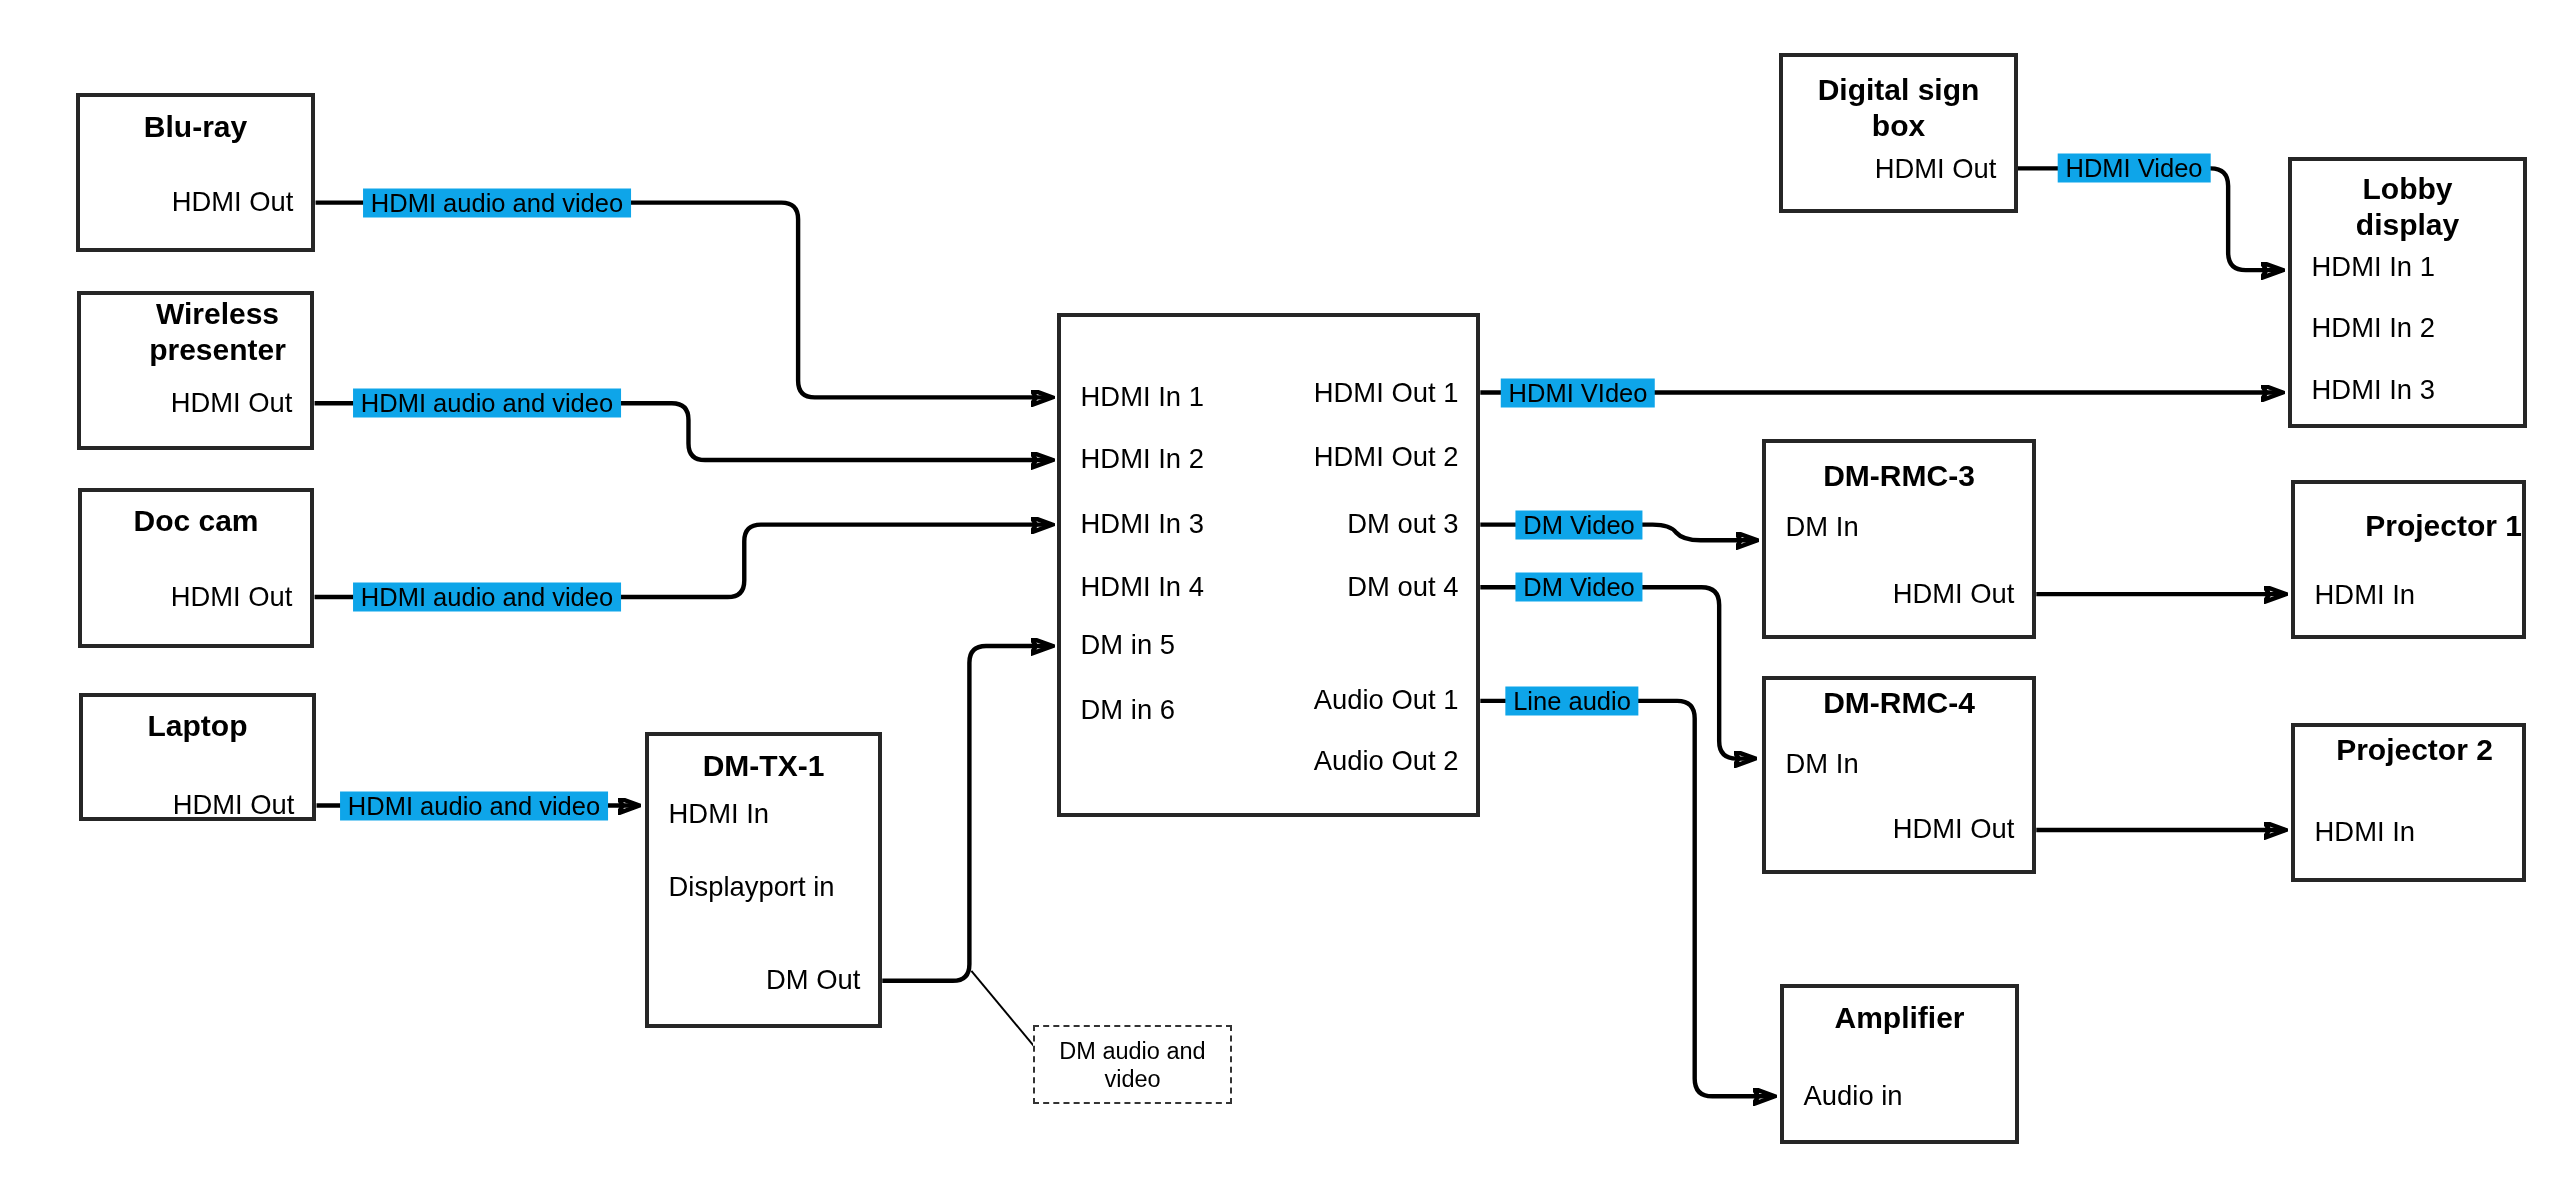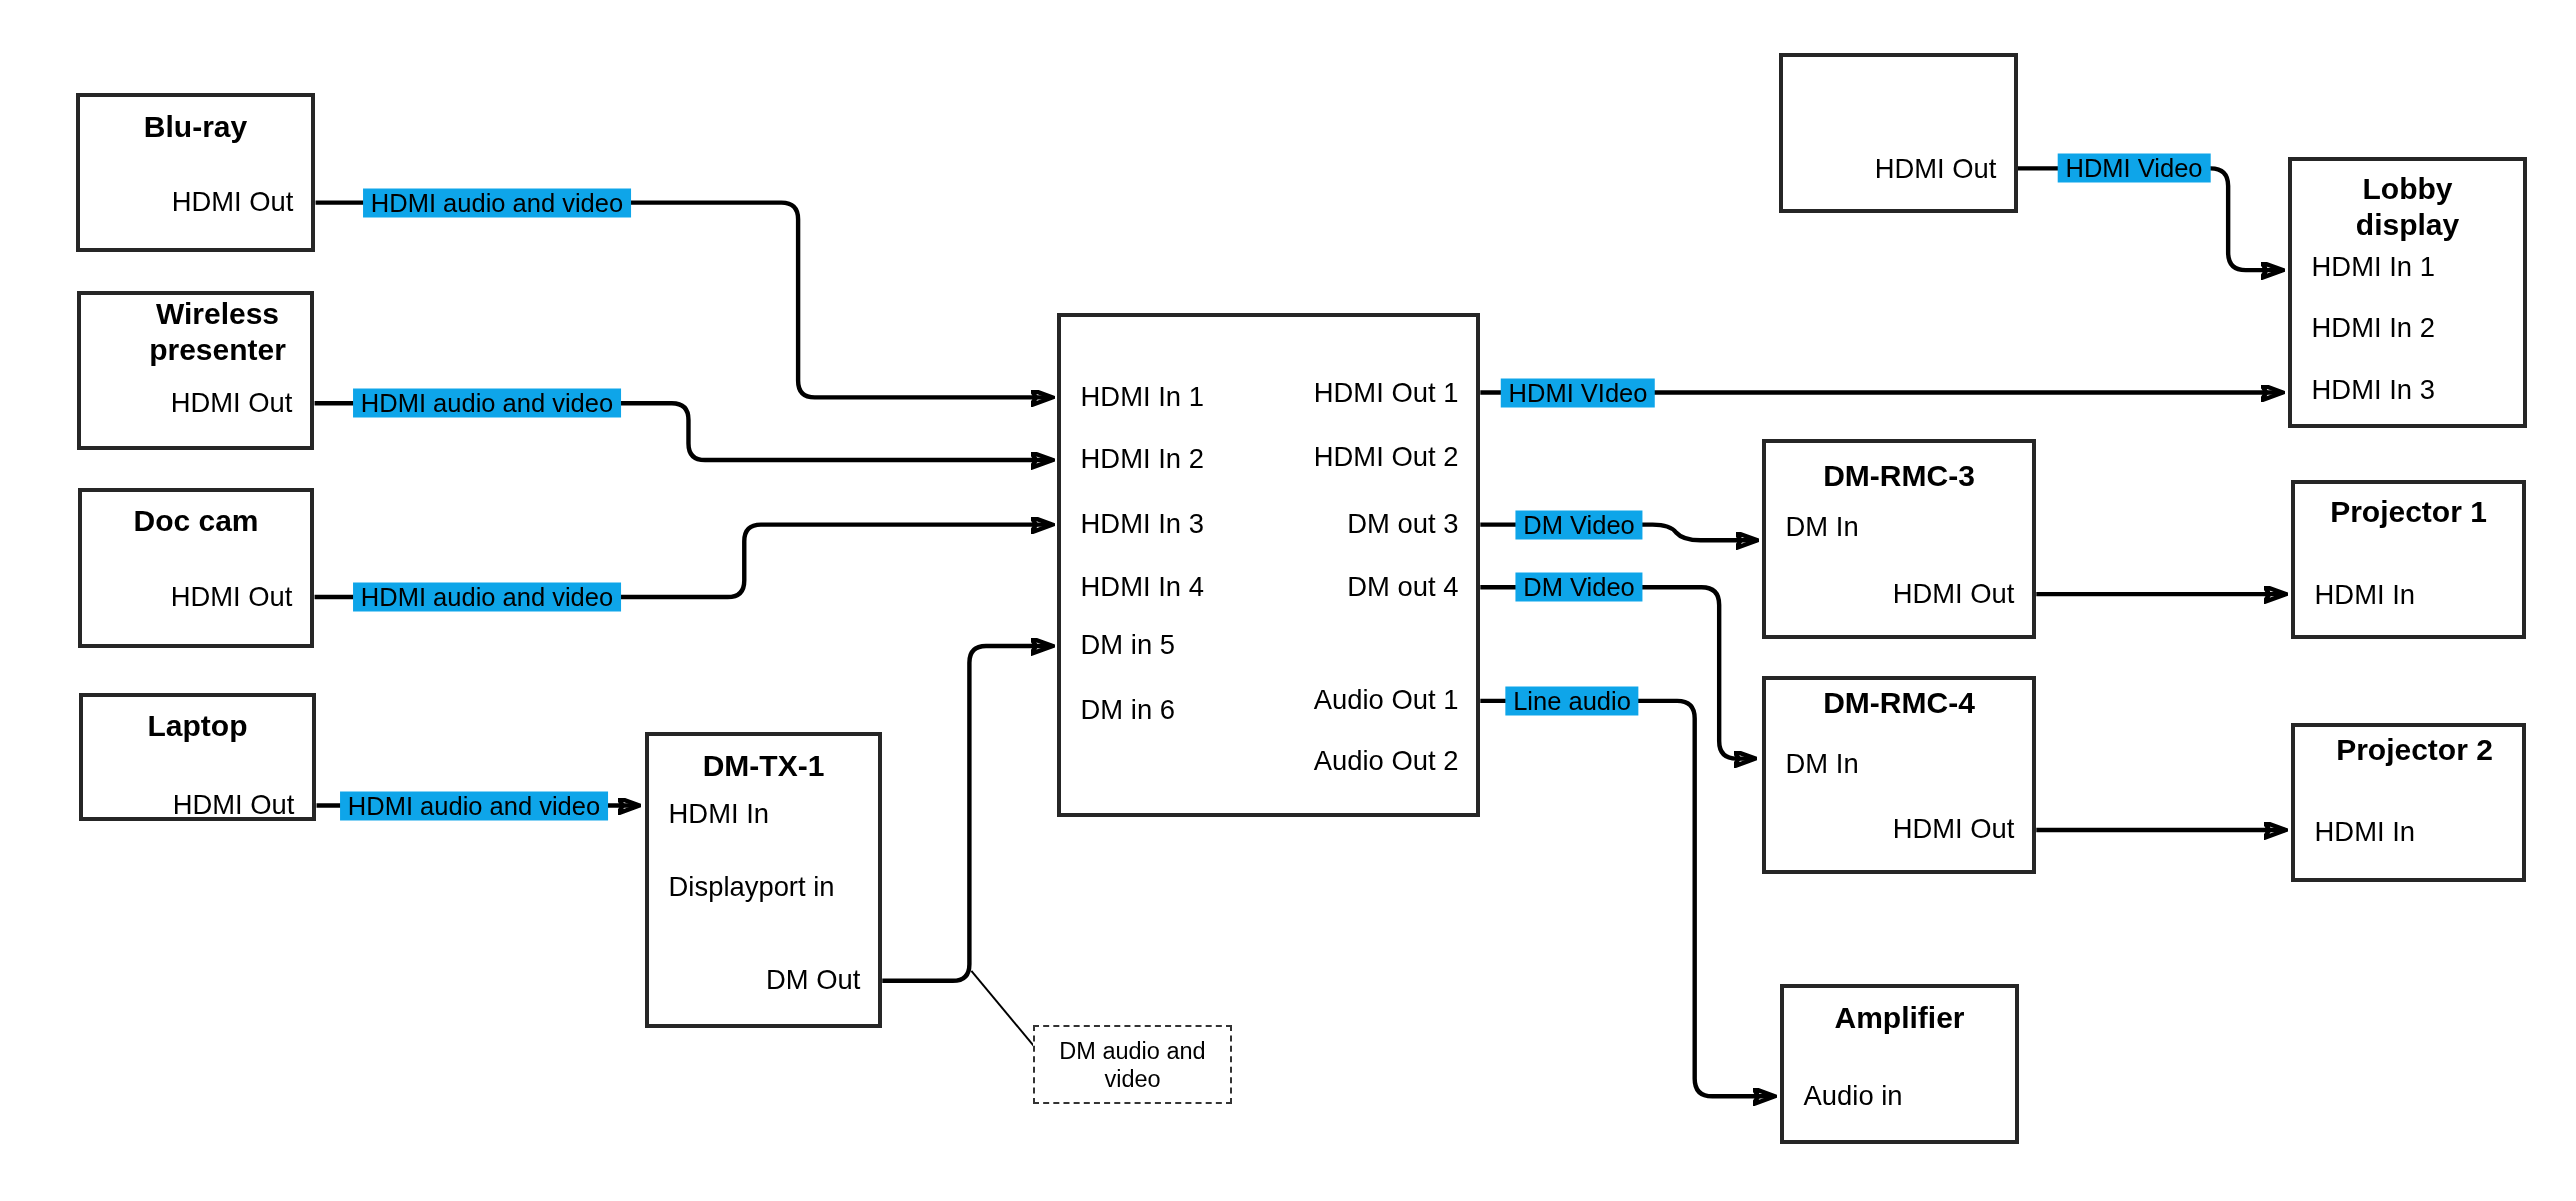--- a/index.html
+++ b/index.html
@@ -124,41 +124,45 @@
     <span class="port p-left" style="top:376px;">DM in 6</span>
     <span class="port p-right" style="top:59px;">HDMI Out 1</span>
     <span class="port p-right" style="top:123px;">HDMI Out 2</span>
     <span class="port p-right" style="top:190px;">DM out 3</span>
     <span class="port p-right" style="top:253px;">DM out 4</span>
     <span class="port p-right" style="top:366px;">Audio Out 1</span>
     <span class="port p-right" style="top:427px;">Audio Out 2</span>
   </div>
 
   <div class="box" style="left:1779px;top:53px;width:239px;height:160px;">
+    <span class="title" style="margin-top:14.7px;">
+      <span>Digital sign</span><br>
+      <span>box</span>
+    </span>
     <span class="port p-right" style="top:95px;">HDMI Out</span>
   </div>
 
   <div class="box" style="left:2288px;top:157px;width:239px;height:271px;">
     <span class="title" style="margin-top:9.8px;">
       <span>Lobby</span><br>
       <span>display</span>
     </span>
     <span class="port p-left" style="top:89px;">HDMI In 1</span>
     <span class="port p-left" style="top:150px;">HDMI In 2</span>
     <span class="port p-left" style="top:212px;">HDMI In 3</span>
   </div>
 
   <div class="box" style="left:1762px;top:439px;width:274px;height:200px;">
     <span class="title" style="margin-top:14.7px;">DM-RMC-3</span>
     <span class="port p-left" style="top:67px;">DM In</span>
     <span class="port p-right" style="top:134px;">HDMI Out</span>
   </div>
 
   <div class="box" style="left:2291px;top:480px;width:235px;height:159px;">
-    <span class="title" style="margin-top:10px;">Projector 1</span>
+    <span class="title" style="margin-top:24px;text-align:right;">Projector 1</span>
     <span class="port p-left" style="top:94px;">HDMI In</span>
   </div>
 
   <div class="box" style="left:1762px;top:676px;width:274px;height:198px;">
     <span class="title" style="margin-top:4.9px;">DM-RMC-4</span>
     <span class="port p-left" style="top:67px;">DM In</span>
     <span class="port p-right" style="top:132px;">HDMI Out</span>
   </div>
 
   <div class="box" style="left:2291px;top:723px;width:235px;height:159px;">

